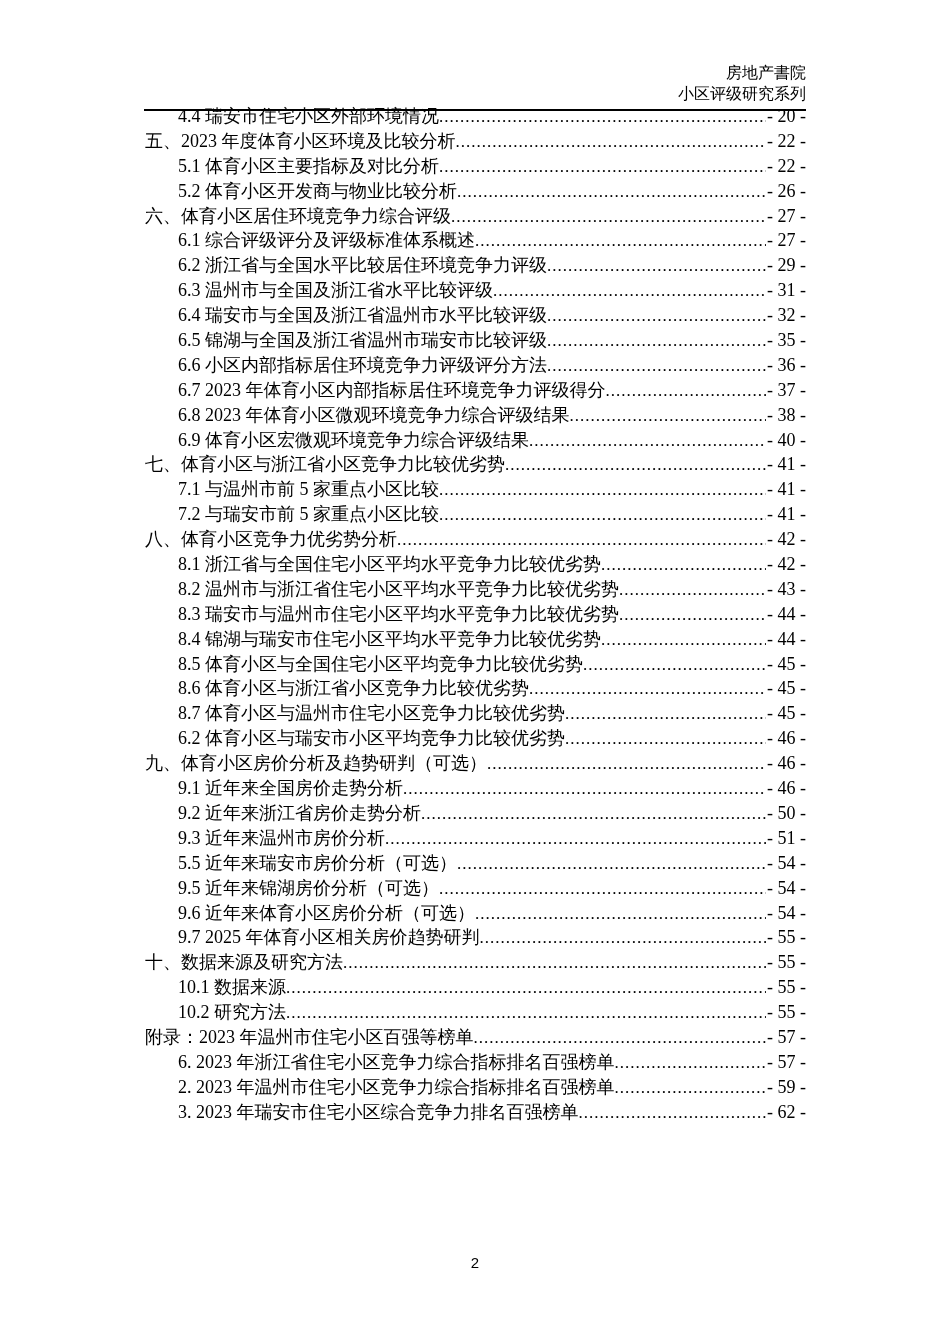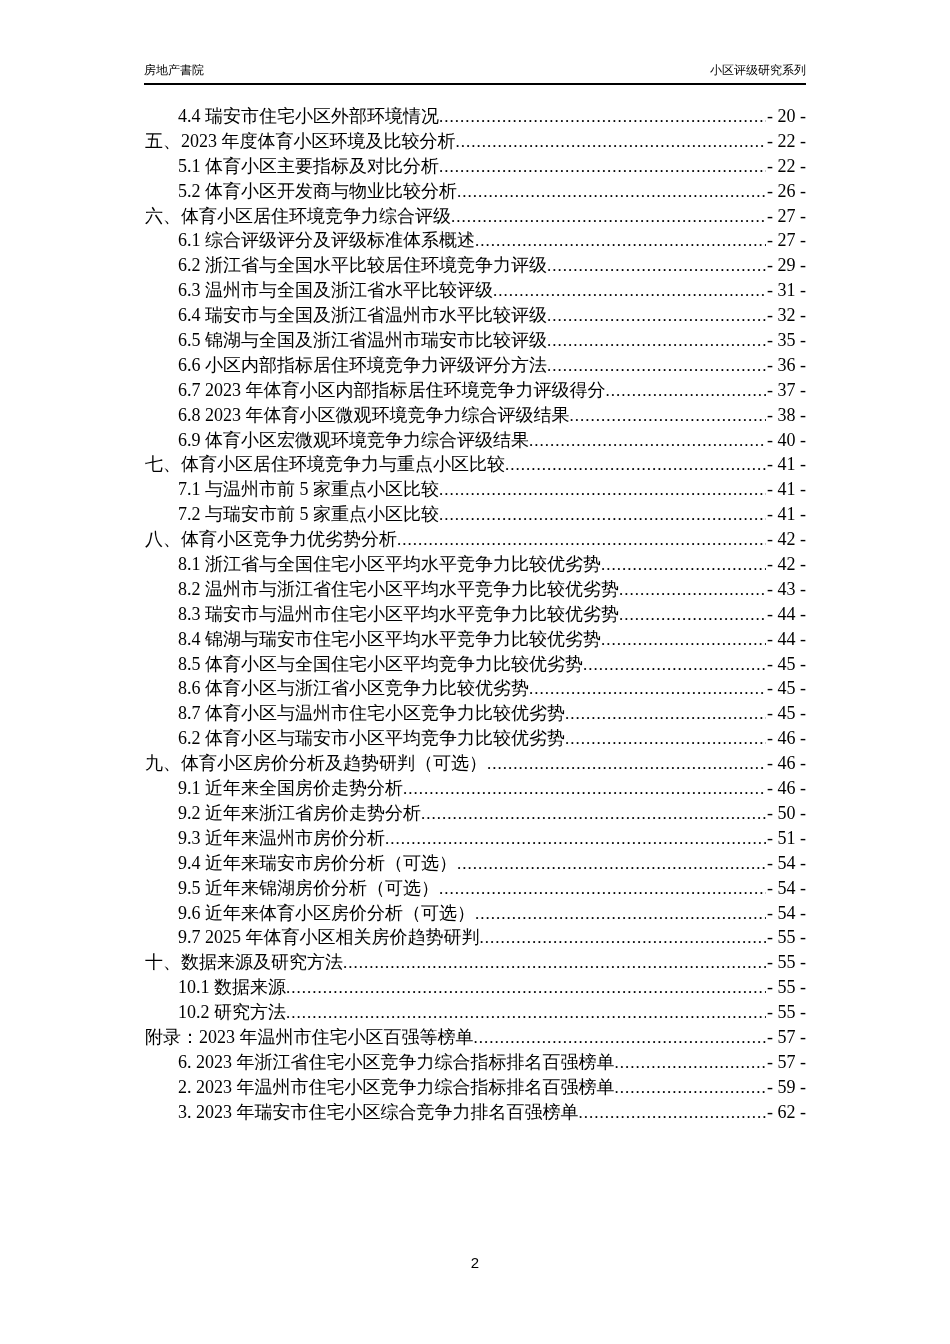--- a/index.html
+++ b/index.html
@@ -17,26 +17,27 @@
     overflow: hidden;
   }
   
   .page-header {
     position: absolute;
     left: 144px;
     right: 144px;
     top: 63px;
     display: flex;
     justify-content: space-between;
-    align-items: center;
+    align-items: flex-end;
     font-family: "Liberation Sans", "DejaVu Sans", sans-serif;
-    font-size: 12px;
+    font-size: 16px;
     line-height: 1.3;
     padding-bottom: 4px;
     border-bottom: 2.5px solid #000000;
+    flex-direction: column;
   }
   
   .toc {
     position: absolute;
     left: 145px;
     right: 144px;
     top: 104px;
   }
   .toc-row {
     display: flex;
@@ -153,21 +154,21 @@
         <span class="toc-title">6.8 2023 年体育小区微观环境竞争力综合评级结果</span>
         <span class="toc-dots"></span>
         <span class="toc-page">- 38 -</span>
       </div>
       <div class="toc-row lv2">
         <span class="toc-title">6.9 体育小区宏微观环境竞争力综合评级结果</span>
         <span class="toc-dots"></span>
         <span class="toc-page">- 40 -</span>
       </div>
       <div class="toc-row lv1">
-        <span class="toc-title">七、体育小区居住环境竞争力与重点小区比较</span>
+        <span class="toc-title">七、体育小区与浙江省小区竞争力比较优劣势</span>
         <span class="toc-dots"></span>
         <span class="toc-page">- 41 -</span>
       </div>
       <div class="toc-row lv2">
         <span class="toc-title">7.1 与温州市前 5 家重点小区比较</span>
         <span class="toc-dots"></span>
         <span class="toc-page">- 41 -</span>
       </div>
       <div class="toc-row lv2">
         <span class="toc-title">7.2 与瑞安市前 5 家重点小区比较</span>
@@ -233,21 +234,21 @@
         <span class="toc-title">9.2 近年来浙江省房价走势分析</span>
         <span class="toc-dots"></span>
         <span class="toc-page">- 50 -</span>
       </div>
       <div class="toc-row lv2">
         <span class="toc-title">9.3 近年来温州市房价分析</span>
         <span class="toc-dots"></span>
         <span class="toc-page">- 51 -</span>
       </div>
       <div class="toc-row lv2">
-        <span class="toc-title">9.4 近年来瑞安市房价分析（可选）</span>
+        <span class="toc-title">5.5 近年来瑞安市房价分析（可选）</span>
         <span class="toc-dots"></span>
         <span class="toc-page">- 54 -</span>
       </div>
       <div class="toc-row lv2">
         <span class="toc-title">9.5 近年来锦湖房价分析（可选）</span>
         <span class="toc-dots"></span>
         <span class="toc-page">- 54 -</span>
       </div>
       <div class="toc-row lv2">
         <span class="toc-title">9.6 近年来体育小区房价分析（可选）</span>

